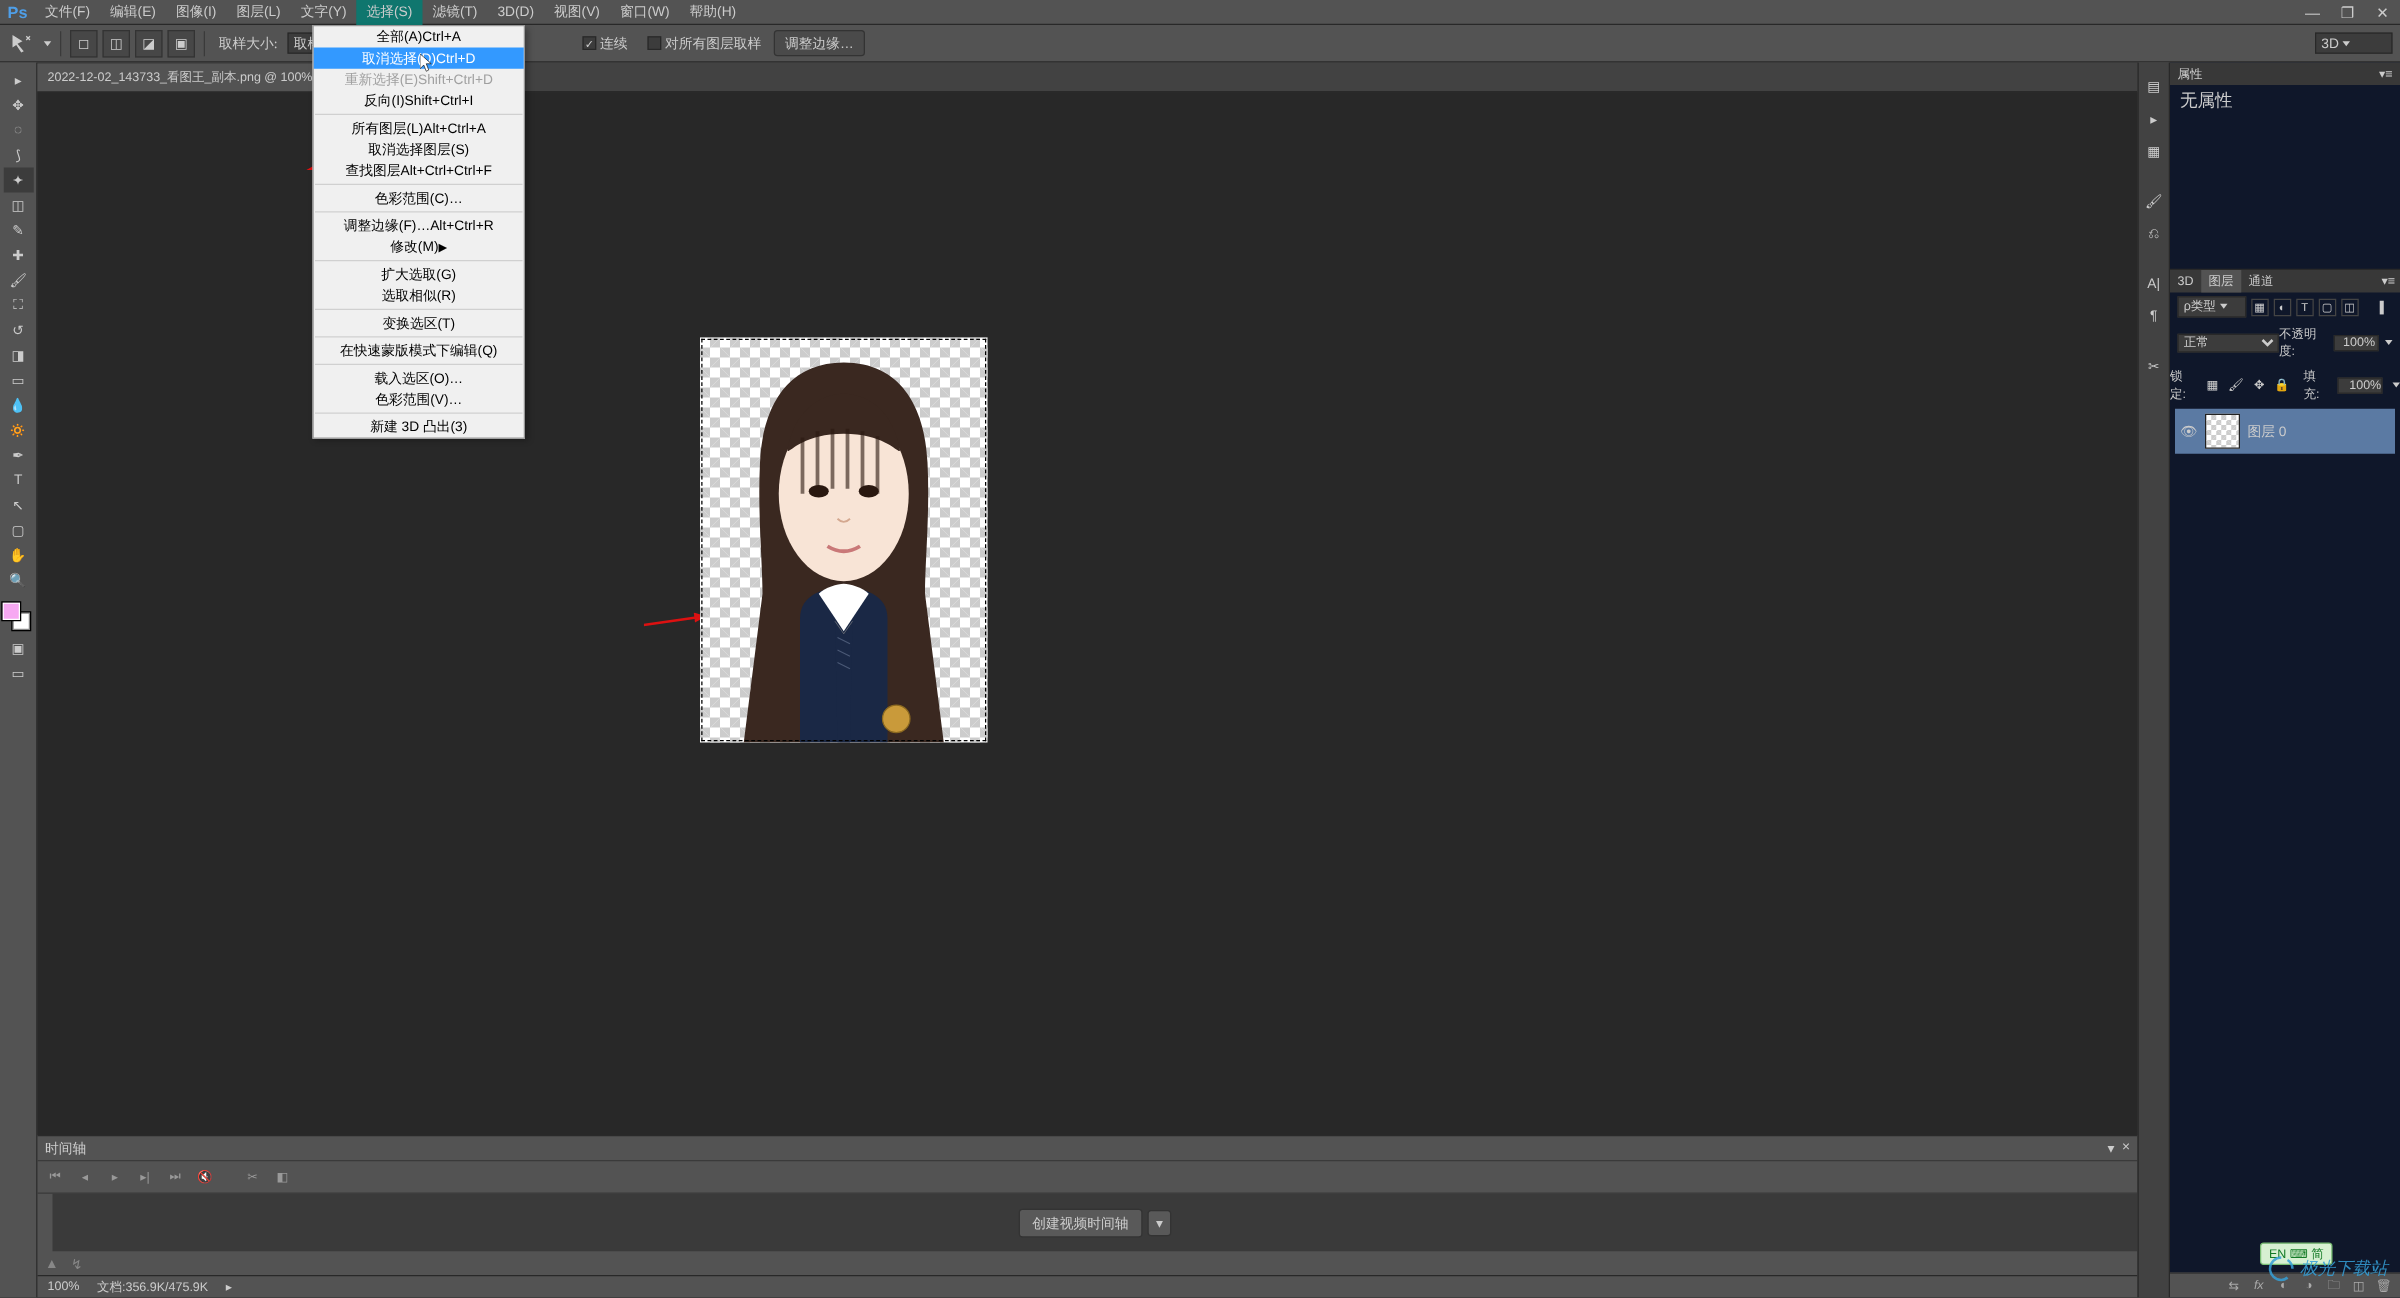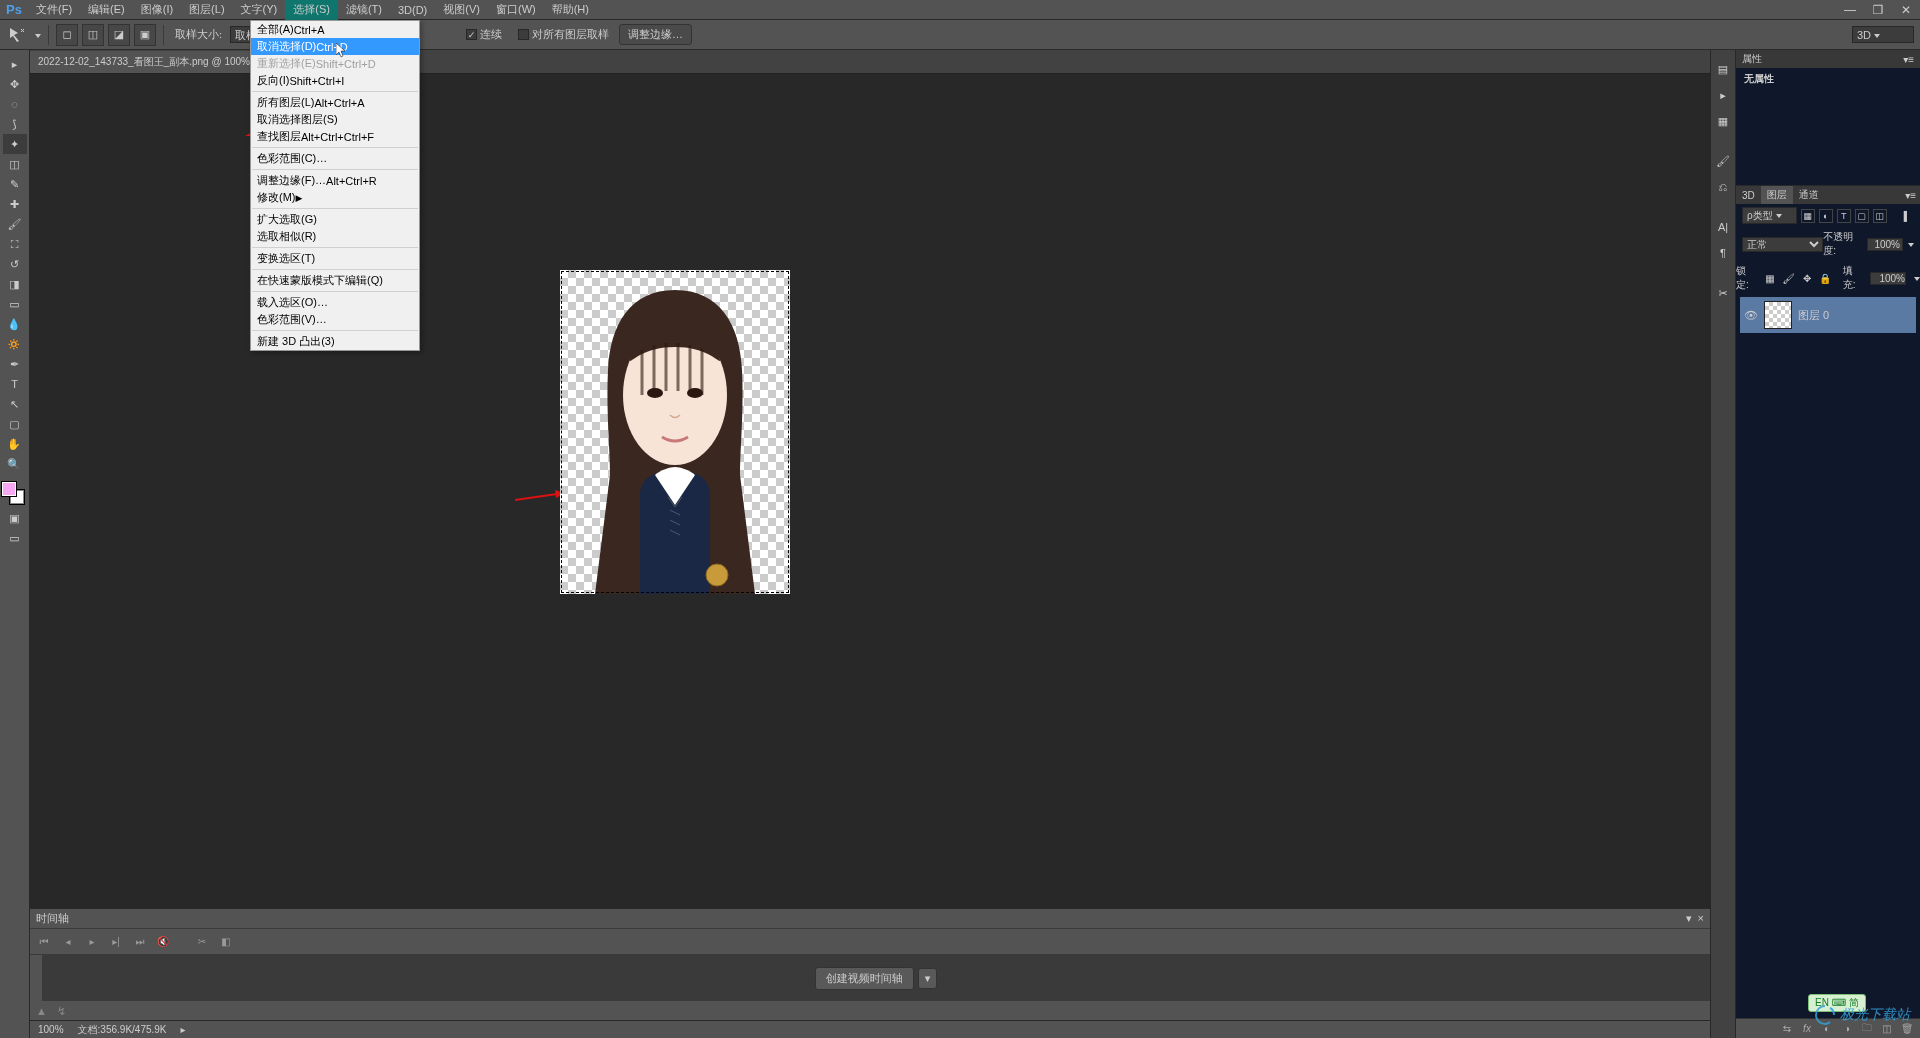--- a/index.html
+++ b/index.html
@@ -19,21 +19,21 @@
 .opt-divider { width: 1px; height: 20px; background: #3a3a3a; margin: 0 3px; }
 .opt-btn { width: 22px; height: 22px; border: 1px solid #333; background: #474747; display: flex; align-items: center; justify-content: center; }
 .opt-label { margin: 0 4px; font-family: Liberation Serif, serif; }
 .opt-select { background: #3c3c3c; border: 1px solid #282828; color: #ccc; padding: 1px 14px 1px 4px; position: relative; min-width: 48px; height: 17px; line-height: 14px;}
 .opt-check { display:flex; align-items:center; gap:3px; margin: 0 6px;}
 .opt-check .box { width:11px; height:11px; border:1px solid #282828; background:#3c3c3c; display:flex;align-items:center;justify-content:center; font-size:9px;}
 .opt-button { background: #4a4a4a; border: 1px solid #333; border-radius: 3px; padding: 2px 8px; }
 
 
 .dropdown { position: absolute; left: 250px; top: 20px; width: 170px; background: #f0f0f0; border: 1px solid #979797; font-size: 11px; color: #000; z-index: 100; box-shadow: 2px 2px 5px rgba(0,0,0,0.3); }
-.dropdown .dd-item { height: 17px; padding: 0 6px; display: flex; align-items: center; justify-content: flex-start; }
+.dropdown .dd-item { height: 17px; padding: 0 6px; display: flex; align-items: center; justify-content: center; }
 .dropdown .dd-item.highlighted { background: #3399ff; color: #fff; }
 .dropdown .dd-item.disabled { color: #a0a0a0; }
 .dropdown .dd-sep { height: 1px; background: #d0d0d0; margin: 2px 1px; }
 .dropdown .arrow { font-size: 9px; }
 
 .cursor-pointer { position:absolute; left:336px; top:43px; width:12px; height:16px; z-index:101; }
 
 
 .body-row { display: flex; height: 988px; }
 .toolbox { width: 30px; background: #535353; border-right: 1px solid #282828; padding-top: 4px; }
@@ -69,21 +69,21 @@
 
 .statusbar { height: 18px; background: #535353; border-top: 1px solid #282828; display:flex; align-items:center; padding:0 8px; gap:14px; font-size:10px;}
 
 
 .right-col { width: 210px; display: flex; }
 .icon-strip { width: 26px; background: #424242; border-left:1px solid #282828; border-right:1px solid #282828; padding-top: 8px; }
 .icon-strip .ic { width:22px; height:22px; margin:0 auto 4px; display:flex; align-items:center; justify-content:center; }
 .icon-strip .gap { height: 14px; }
 .panels { width: 184px; background:#0f172a;}
 .panel-head { height:18px; background:#383838; display:flex; align-items:center; padding:0 6px; font-size:10px; justify-content:space-between;}
-.props-body { height: 118px; padding: 4px 8px; border-bottom:1px solid #282828; font-size:10px;font-weight:bold;}
+.props-body { height: 148px; padding: 4px 8px; border-bottom:1px solid #282828; font-size:14px;}
 .layers-tabs { height: 18px; background:#383838; display:flex; align-items:center; font-size:10px; }
 .layers-tabs .ltab { padding: 2px 6px; }
 .layers-tabs .ltab.active { background:#535353; }
 .layers-opts { padding: 3px 6px; display:flex; align-items:center; gap:4px; font-size:10px;}
 .layers-opts .mini-icon { width:14px; height:14px; border:1px solid #444; display:flex;align-items:center;justify-content:center;font-size:9px;}
 .layers-row2 { padding: 3px 6px; display:flex; align-items:center; justify-content:space-between; font-size:10px;}
 .layers-row2 select { background:#3c3c3c; border:1px solid #282828; color:#ccc; font-size:10px; width: 82px;}
 .layers-row2 .rg { display:flex; align-items:center; gap:2px;}
 .layers-row2 input { width:36px; background:#3c3c3c; border:1px solid #282828; color:#ccc; font-size:10px; text-align:right; padding-right:2px;}
 .layers-lock { padding: 3px 0; display:flex; align-items:center; gap:5px; font-size:10px;}

